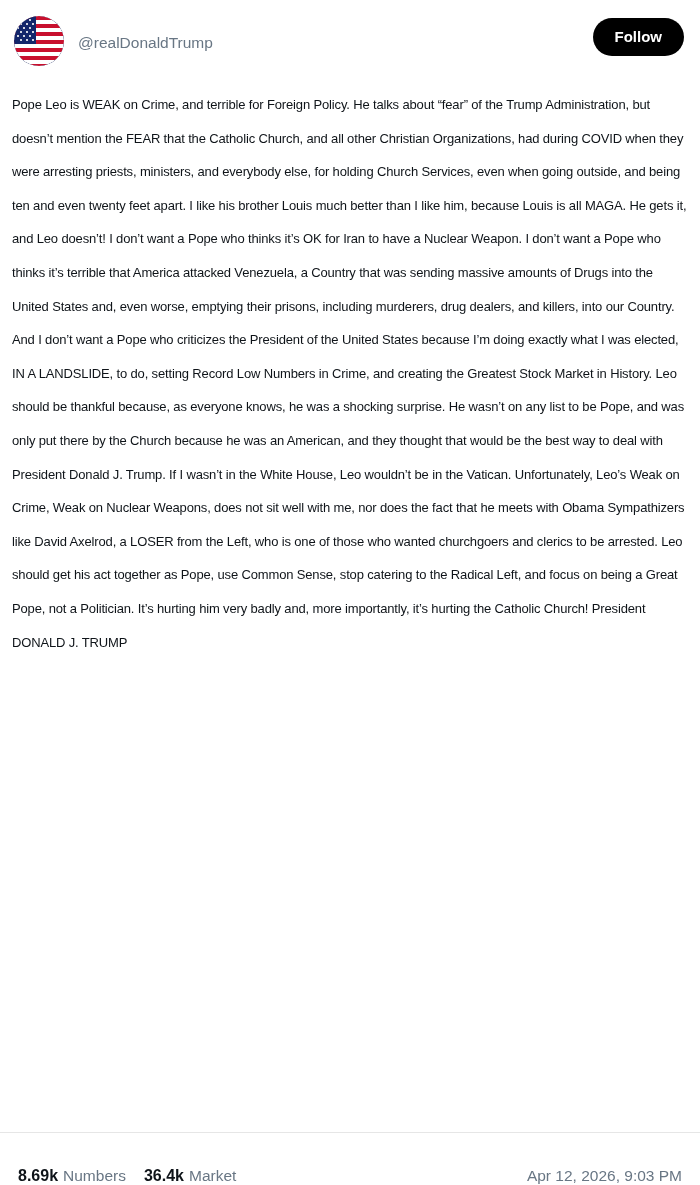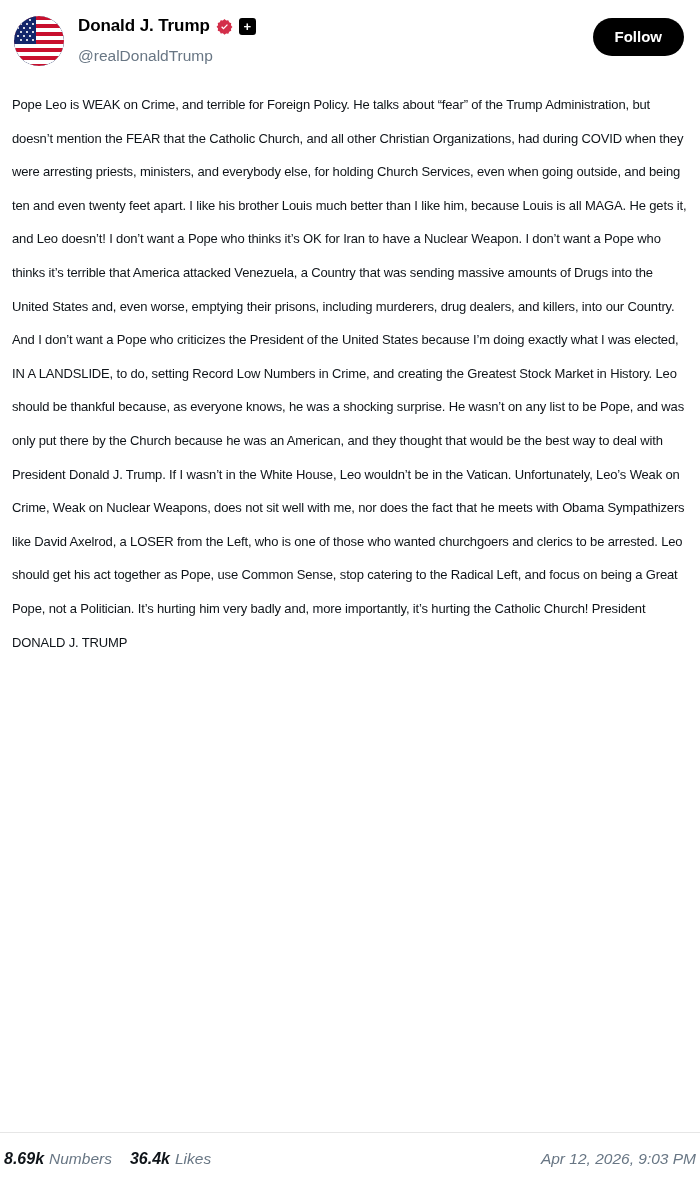--- a/index.html
+++ b/index.html
@@ -80,21 +80,21 @@
     color: #fff;
     font-size: 13px;
     line-height: 17px;
     text-align: center;
     font-weight: bold;
     flex: 0 0 auto;
   }
   .handle {
     font-size: 15.5px;
     color: #687684;
-    margin-top: 8px;
+    margin-top: 19px;
     line-height: 20px;
   }
   .follow-btn {
     flex: 0 0 auto;
     background: #000000;
     color: #fff;
     border: none;
     border-radius: 999px;
     font-size: 15px;
     font-weight: bold;
@@ -124,24 +124,23 @@
   .divider {
     height: 1px;
     background: #e6e6e6;
     width: 100%;
     flex: 0 0 auto;
   }
   .footer {
     flex: 0 0 auto;
     height: 52px;
     display: flex;
-    align-items: center;
-    padding: 0 4px;
-    font-size: 15.5px;
-    font-style: italic;
+    align-items: flex-end;
+    padding: 0 18px;
+    font-size: 15.5px;
   }
   .stat {
     display: flex;
     align-items: baseline;
     gap: 5px;
     margin-right: 18px;
   }
   .stat-num {
     font-weight: bold;
     color: #0f1419;
@@ -199,43 +198,35 @@
               <circle cx="16" cy="20" r="1.1"></circle>
             <circle cx="7" cy="24" r="1.1"></circle>
               <circle cx="13" cy="24" r="1.1"></circle>
               <circle cx="19" cy="24" r="1.1"></circle>
           </g>
         </g>
       </svg>
     </div>
 
     <div class="name-block">
-      <div class="name-row">
-        <span class="display-name">Donald J. Trump</span>
-        <svg class="verified" viewBox="0 0 24 24" xmlns="http://www.w3.org/2000/svg" aria-hidden="true">
-          <path fill="#d32f4a" d="M12 1.5l2.3 2.1 3.1-.4 1.2 2.9 2.9 1.2-.4 3.1 2.1 2.3-2.1 2.3.4 3.1-2.9 1.2-1.2 2.9-3.1-.4L12 23.7l-2.3-2.1-3.1.4-1.2-2.9-2.9-1.2.4-3.1L.8 12.5l2.1-2.3-.4-3.1 2.9-1.2L6.6 3l3.1.4z"></path>
-          <path fill="#ffffff" d="M10.6 16.2l-3.3-3.3 1.3-1.3 2 2 4.9-4.9 1.3 1.3z"></path>
-        </svg>
-        <span class="plus-badge">+</span>
-      </div>
       <div class="handle">@realDonaldTrump</div>
     </div>
 
     <button class="follow-btn">Follow</button>
   </div>
 
   <div class="body-text">Pope Leo is WEAK on Crime, and terrible for Foreign Policy. He talks about “fear” of the Trump Administration, but doesn’t mention the FEAR that the Catholic Church, and all other Christian Organizations, had during COVID when they were arresting priests, ministers, and everybody else, for holding Church Services, even when going outside, and being ten and even twenty feet apart. I like his brother Louis much better than I like him, because Louis is all MAGA. He gets it, and Leo doesn’t! I don’t want a Pope who thinks it’s OK for Iran to have a Nuclear Weapon. I don’t want a Pope who thinks it’s terrible that America attacked Venezuela, a Country that was sending massive amounts of Drugs into the United States and, even worse, emptying their prisons, including murderers, drug dealers, and killers, into our Country. And I don’t want a Pope who criticizes the President of the United States because I’m doing exactly what I was elected, IN A LANDSLIDE, to do, setting Record Low Numbers in Crime, and creating the Greatest Stock Market in History. Leo should be thankful because, as everyone knows, he was a shocking surprise. He wasn’t on any list to be Pope, and was only put there by the Church because he was an American, and they thought that would be the best way to deal with President Donald J. Trump. If I wasn’t in the White House, Leo wouldn’t be in the Vatican. Unfortunately, Leo’s Weak on Crime, Weak on Nuclear Weapons, does not sit well with me, nor does the fact that he meets with Obama Sympathizers like David Axelrod, a LOSER from the Left, who is one of those who wanted churchgoers and clerics to be arrested. Leo should get his act together as Pope, use Common Sense, stop catering to the Radical Left, and focus on being a Great Pope, not a Politician. It’s hurting him very badly and, more importantly, it’s hurting the Catholic Church! President DONALD J. TRUMP</div>
 
   <div class="divider"></div>
 
   <div class="footer">
     <div class="stat">
       <span class="stat-num">8.69k</span>
       <span class="stat-label">Numbers</span>
     </div>
     <div class="stat">
       <span class="stat-num">36.4k</span>
-      <span class="stat-label">Likes</span>
+      <span class="stat-label">Market</span>
     </div>
     <div class="timestamp">Apr 12, 2026, 9:03 PM</div>
   </div>
 
 </div>
 
 </body></html>

